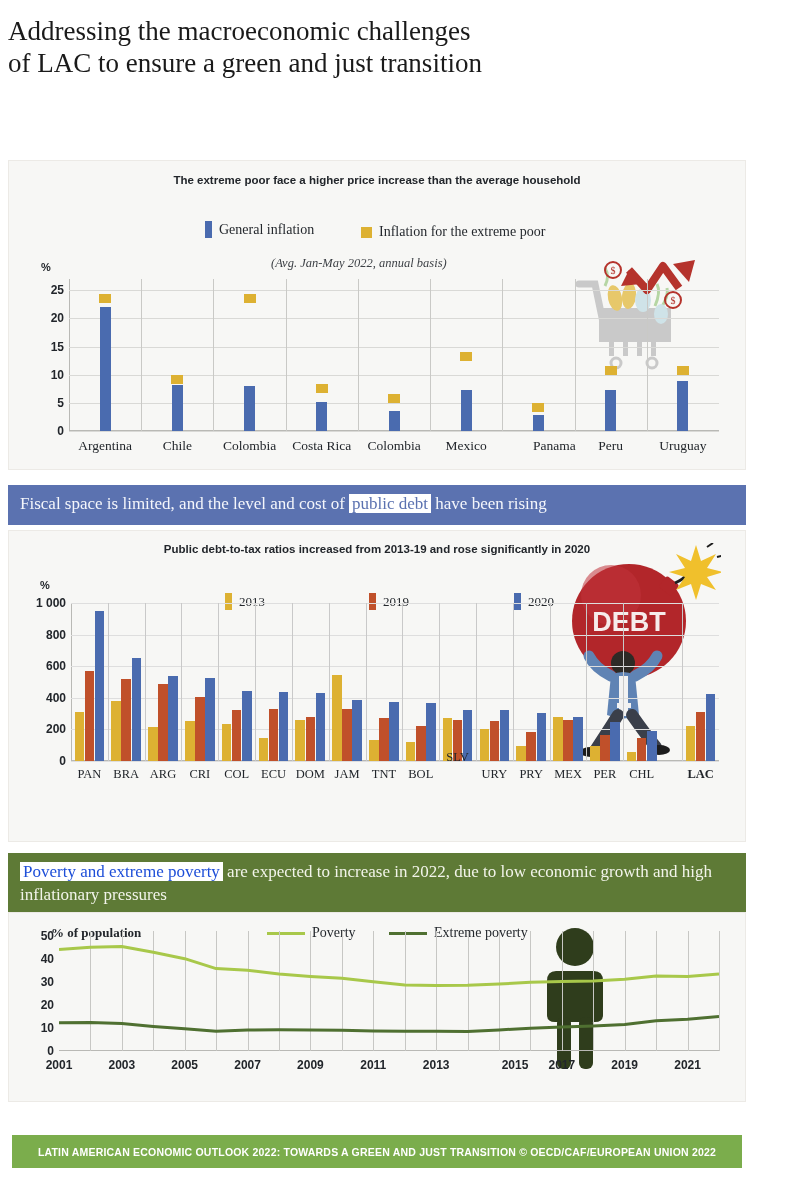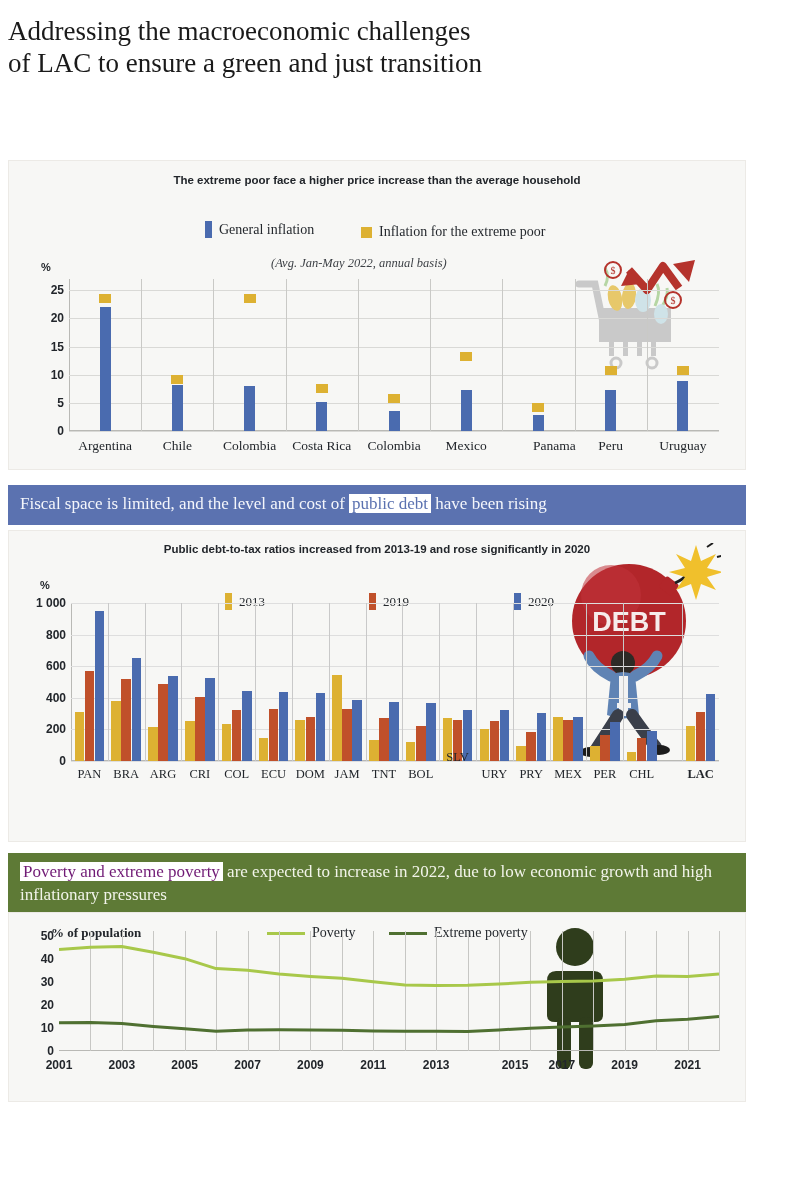--- a/index.html
+++ b/index.html
@@ -24,21 +24,21 @@
     padding:8px 12px 9px 12px;
     font-family:"Liberation Serif", serif;
     font-size:17px;line-height:1.33;
   }
   .banner .hl{background:#ffffff;padding:0 3px;}
   .banner-gold{top:97px;background:#d4a832;color:#1c1c1c;}
   .banner-gold .hl{color:#1c1c1c;}
   .banner-blue{top:485px;background:#5b72b0;color:#f4f6fb;}
   .banner-blue .hl{color:#5b72b0;background:#ffffff;}
   .banner-green{top:853px;background:#5e7a36;color:#f2f4ea;}
-  .banner-green .hl{color:#701a75;background:#ffffff;}
+  .banner-green .hl{color:#1d4ed8;background:#ffffff;}
 
   
   .panel{
     position:absolute;left:8px;width:738px;box-sizing:border-box;
     background:#f7f7f5;border:1px solid #eceae6;
   }
   #panel1{top:160px;height:310px;}
   #panel2{top:530px;height:312px;}
   #panel3{top:912px;height:190px;}
 
@@ -420,14 +420,17 @@
         <div class="xlabel yr" style="left: 502.857px; top: 127px;">2017</div>
         <div class="xlabel yr" style="left: 565.714px; top: 127px;">2019</div>
         <div class="xlabel yr" style="left: 628.571px; top: 127px;">2021</div>
         <svg width="660" height="120" style="position: absolute; left: 0px; top: 0px;">
           <polyline points="0,18.461538461538467 31.428571428571427,16.153846153846146 62.857142857142854,15.461538461538467 94.28571428571428,21.23076923076924 125.71428571428571,27.692307692307693 157.14285714285714,37.61538461538461 188.57142857142856,39.230769230769226 220,42.923076923076934 251.42857142857142,45.46153846153847 282.85714285714283,47.30769230769231 314.2857142857143,50.769230769230774 345.7142857142857,54 377.1428571428571,54.46153846153847 408.5714285714286,54.230769230769226 440,53.07692307692308 471.42857142857144,51.23076923076924 502.85714285714283,50.53846153846153 534.2857142857143,50.076923076923066 565.7142857142857,48.230769230769226 597.1428571428571,45 628.5714285714286,45.46153846153847 660,42.923076923076934" fill="none" stroke="#a8c84a" stroke-width="3" stroke-linejoin="round"></polyline>
           <polyline points="0,91.84615384615384 31.428571428571427,91.38461538461539 62.857142857142854,92.53846153846153 94.28571428571428,95.53846153846155 125.71428571428571,97.84615384615384 157.14285714285714,100.15384615384616 188.57142857142856,99 220,98.76923076923077 251.42857142857142,99 282.85714285714283,99.23076923076923 314.2857142857143,99.92307692307692 345.7142857142857,100.15384615384616 377.1428571428571,100.15384615384616 408.5714285714286,100.38461538461539 440,99 471.42857142857144,97.15384615384616 502.85714285714283,96 534.2857142857143,95.07692307692308 565.7142857142857,93.46153846153847 597.1428571428571,89.76923076923077 628.5714285714286,88.15384615384616 660,85.61538461538461" fill="none" stroke="#4f7031" stroke-width="3" stroke-linejoin="round"></polyline>
         </svg>
       </div>
   </div>
 
+  <div class="footer" style="background: rgb(123, 173, 76);">
+    <span>LATIN AMERICAN ECONOMIC OUTLOOK 2022: TOWARDS A GREEN AND JUST TRANSITION © OECD/CAF/EUROPEAN UNION 2022</span>
+  </div>
 
 </div>
 
 </body></html>

